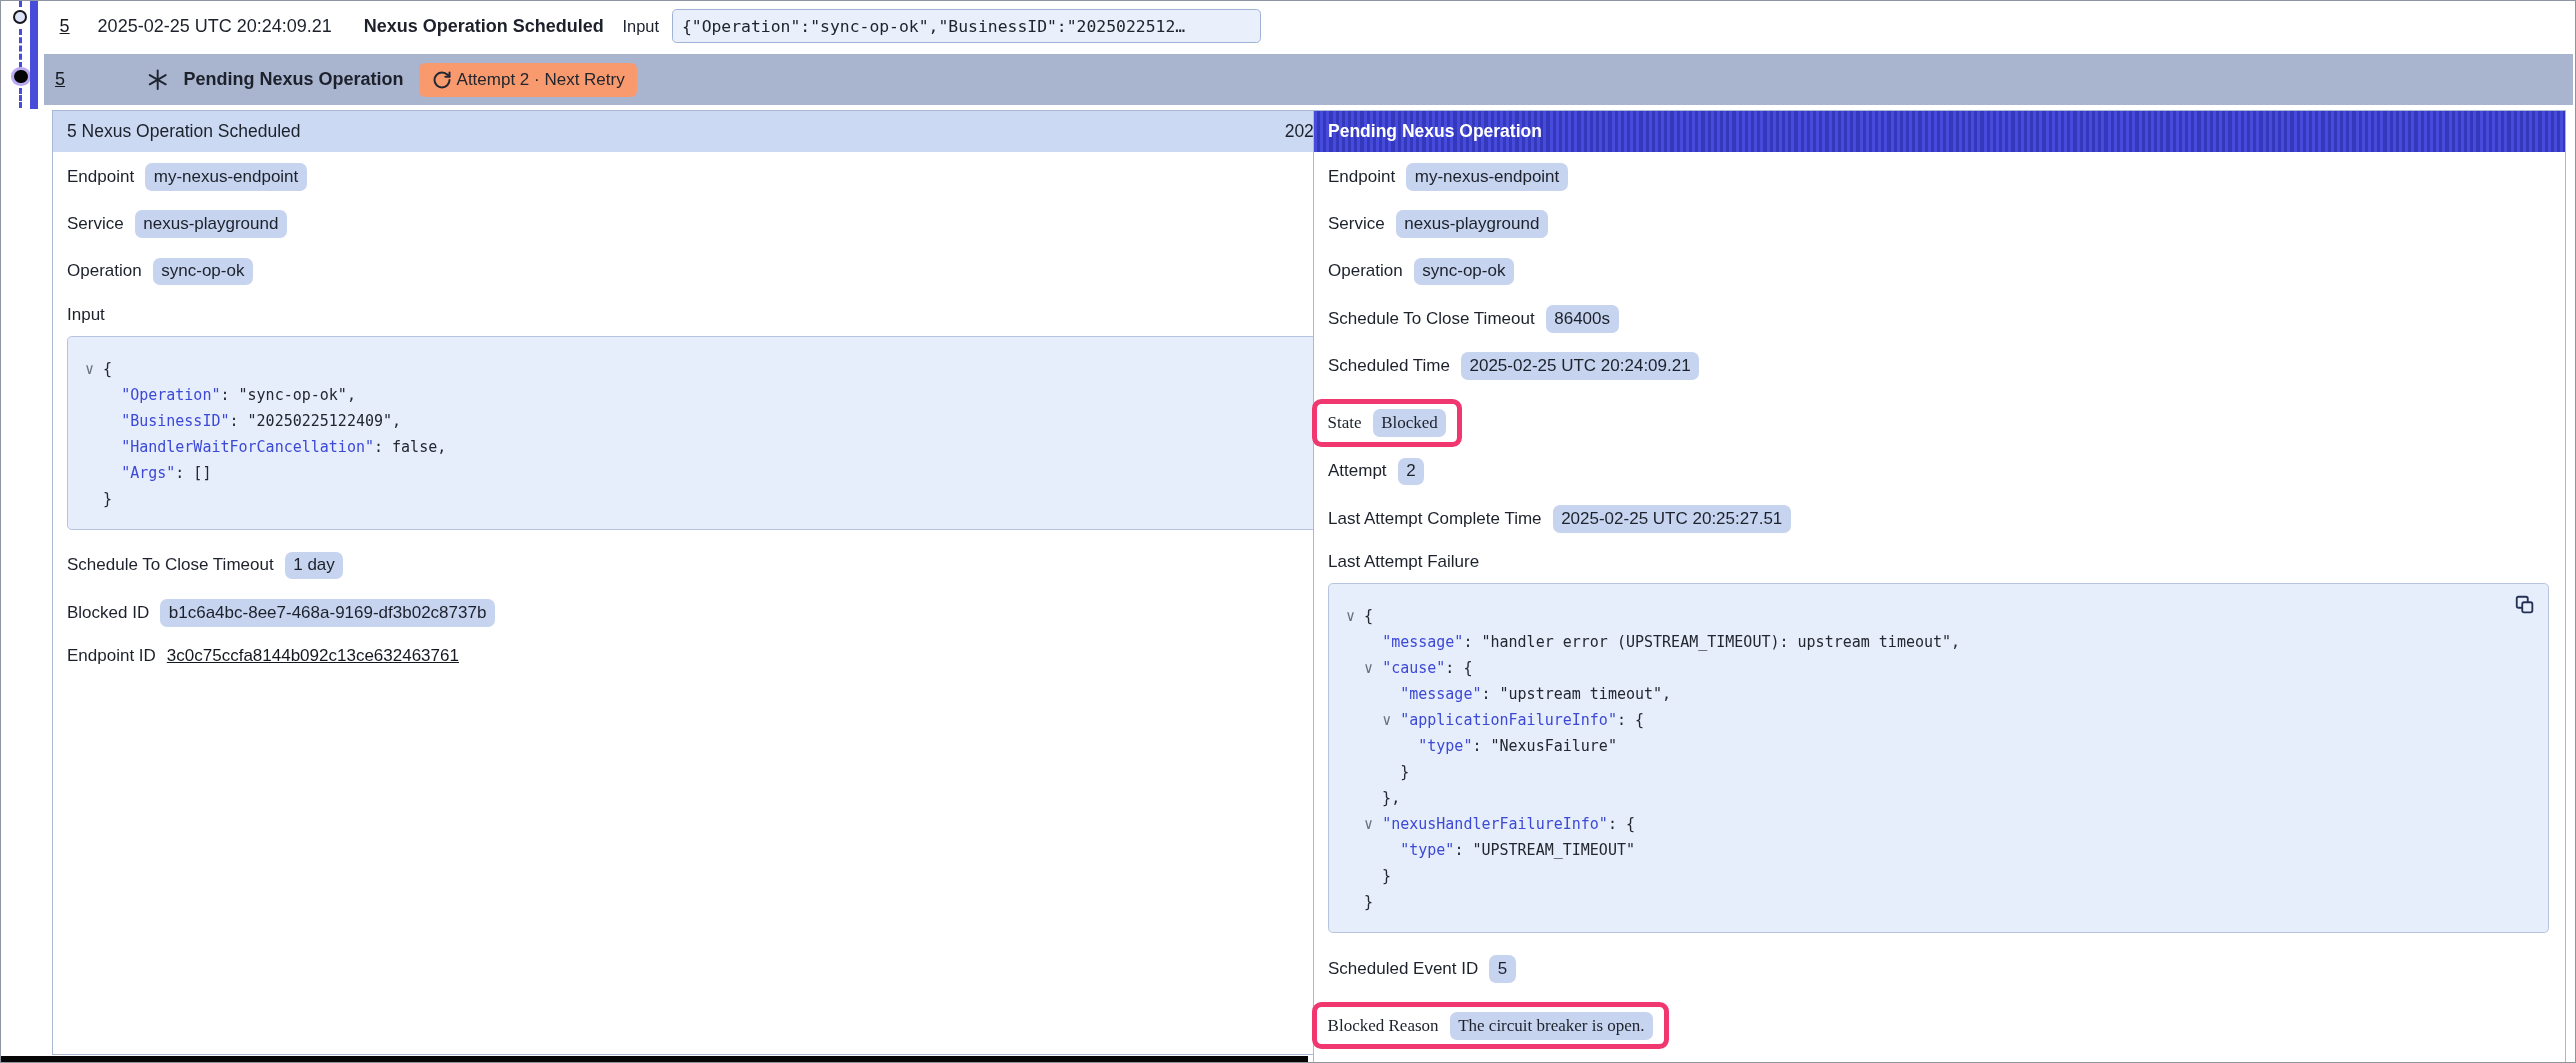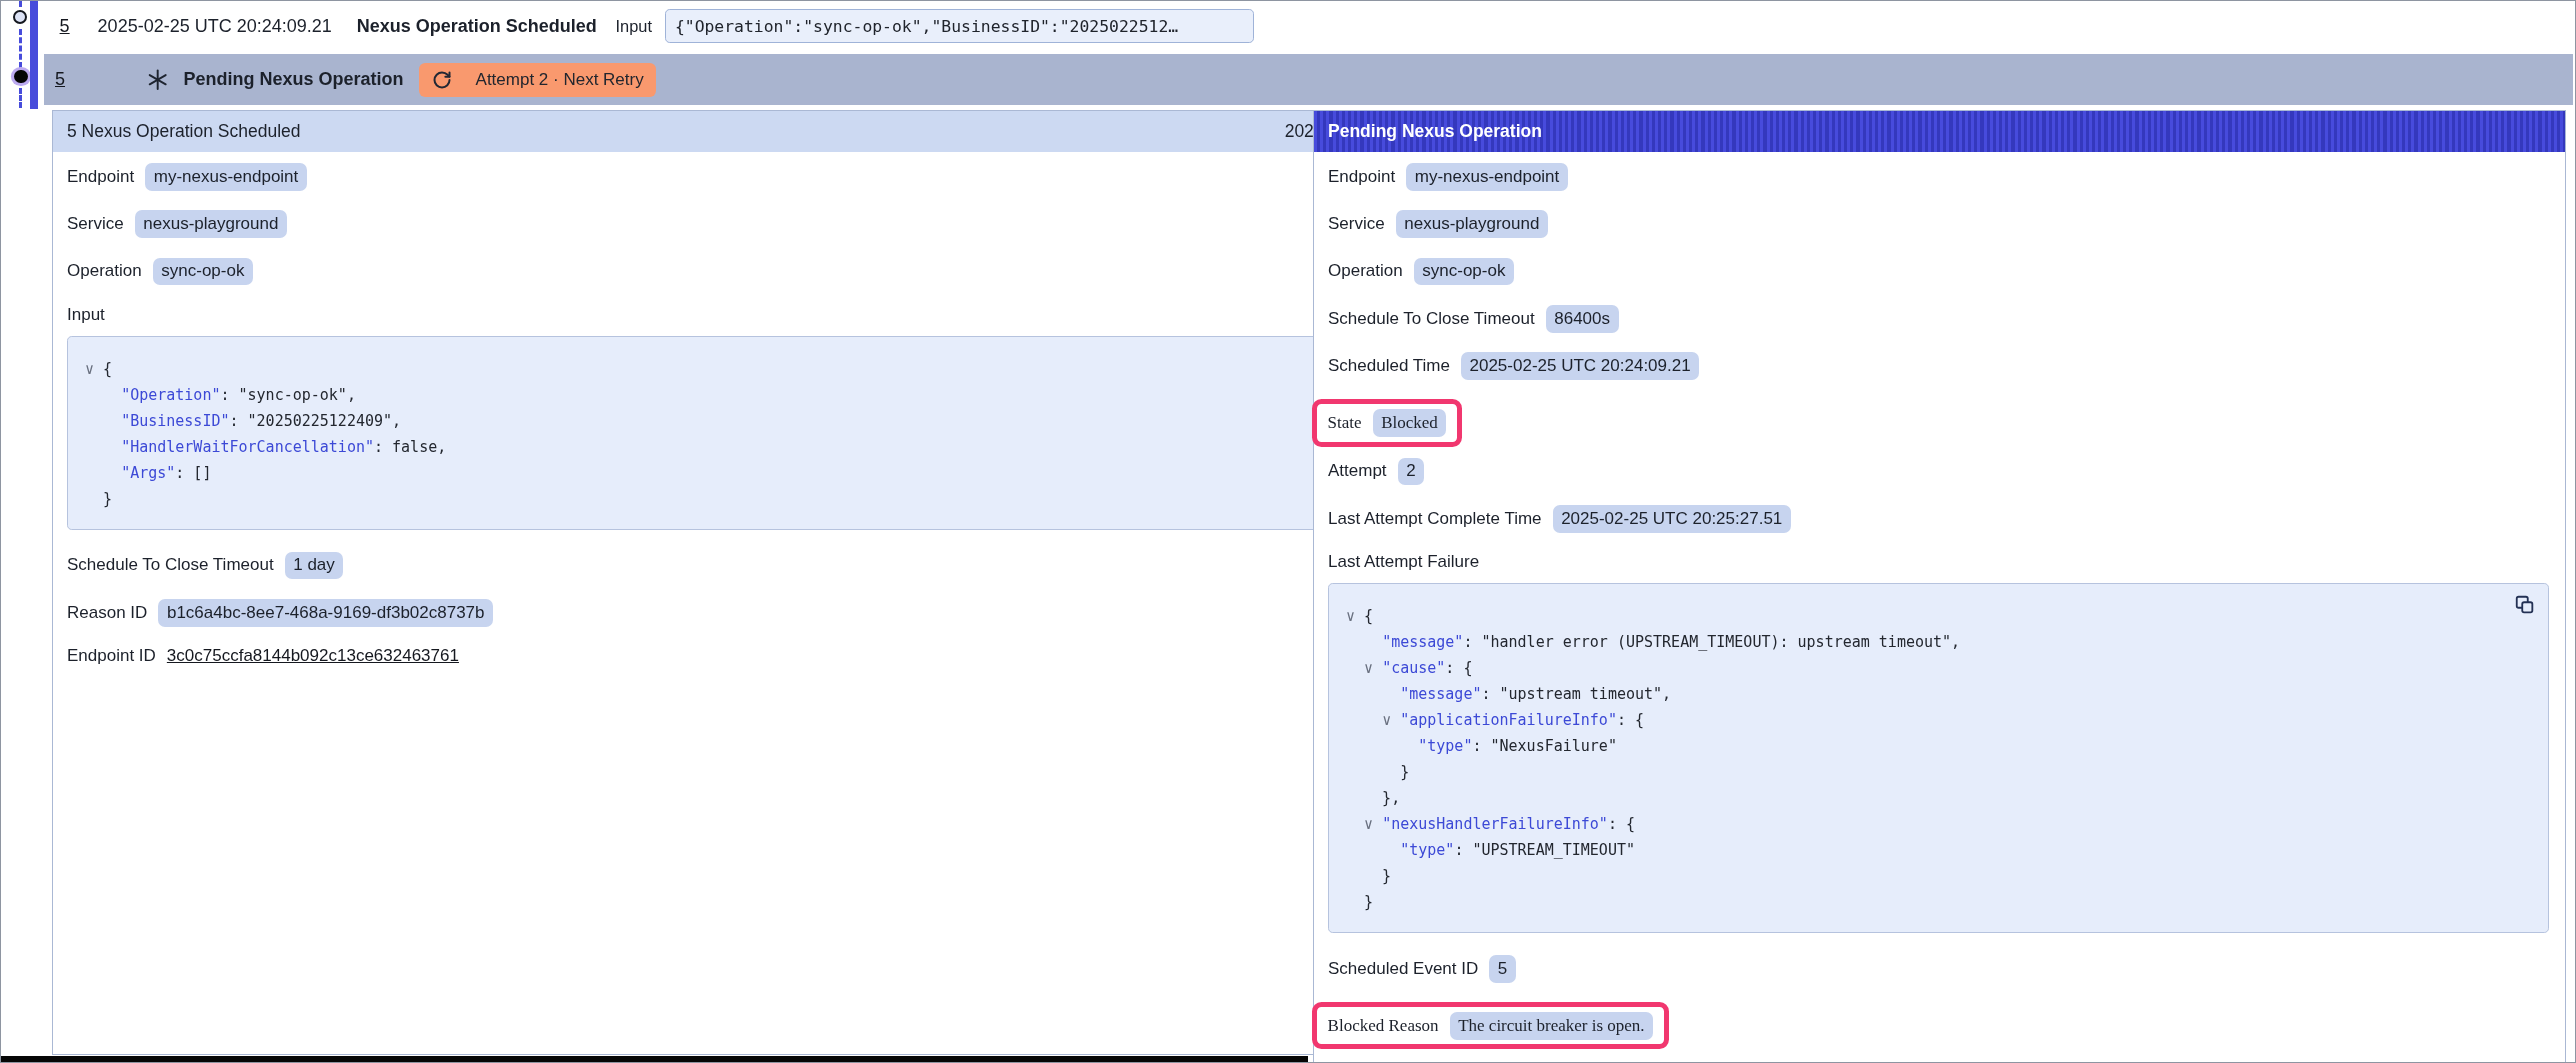--- a/index.html
+++ b/index.html
@@ -17,33 +17,33 @@
                border:2.3px solid #15181f; border-radius:50%; background:#dde3f6; }
   .dot-filled{ position:absolute; left:13.3px; top:69px; width:13.3px; height:13.3px;
                background:#050505; border-radius:50%; box-shadow:0 0 0 3.1px #bcaaf0; }
 
   
   .row1 { position:absolute; left:43px; right:3.1px; top:3.1px; height:44px;
           display:flex; align-items:center; background:#fff; }
   .evt-id { font-size:18px; text-decoration:underline; color:#15181f; cursor:pointer; }
   .row1 .evt-id { margin-left:15.6px; }
   .row1-time { margin-left:28px; font-size:18px; }
-  .row1-name { margin-left:25px; font-size:18px; font-weight:700; }
+  .row1-name { margin-left:32px; font-size:18px; font-weight:700; }
   .row1-input-label { margin-left:18.7px; font-size:16.4px; }
   .row1-preview { margin-left:12.5px; width:589px; background:#e9effb; border:0.8px solid #9fb3d8;
                   border-radius:4.7px; padding:6.2px 9.4px; font-family:"DejaVu Sans Mono", monospace;
                   font-size:16.4px; white-space:nowrap; overflow:hidden; color:#20242c; }
 
   .row2 { position:absolute; left:43px; right:1.6px; top:53px; height:51px;
           background:#a9b4cf; display:flex; align-items:center; }
   .row2 .evt-id { margin-left:11px; }
   .asterisk { margin-left:81px; display:flex; }
   .row2-title { margin-left:14px; font-size:18px; font-weight:700; }
   .retry-badge { margin-left:15.6px; background:#f9996e; border-radius:6.2px; padding:7px 12.5px;
-                 display:flex; align-items:center; gap:24px; font-size:17px; color:#22262e; }
+                 display:flex; align-items:center; gap:5px; font-size:17px; color:#22262e; }
 
   
   .panel { position:absolute; top:109px; background:#fff; border:0.8px solid #aab8d4; }
   .panel-left  { left:51px;  width:1480px; height:945px; }
   .panel-right { left:1312px; width:1253px; height:967px; border-bottom:none; }
   .panel-header-left { height:41px; background:#ccd9f2; display:flex; align-items:center;
                        justify-content:space-between; padding:0 18.7px 0 14px; font-size:17.5px; }
   .panel-header-right { height:41px; color:#fff; display:flex; align-items:center;
                         padding:0 14px; font-size:17.5px; font-weight:600;
                         background:repeating-linear-gradient(90deg,#474bdc 0 3.1px,#3438bd 3.1px 6.2px); }
@@ -159,21 +159,21 @@
         </div>
       <div id="left-fields-bottom">
           <div class="field-row">
             <span class="field-inner">
               <span class="field-label">Schedule To Close Timeout</span>
               <span class="badge">1 day</span>
             </span>
           </div>
           <div class="field-row">
             <span class="field-inner">
-              <span class="field-label">Reason ID</span>
+              <span class="field-label">Blocked ID</span>
               <span class="badge">b1c6a4bc-8ee7-468a-9169-df3b02c8737b</span>
             </span>
           </div>
           <div class="field-row">
             <span class="field-inner">
               <span class="field-label">Endpoint ID</span>
               <a class="field-link">3c0c75ccfa8144b092c13ce632463761</a>
             </span>
           </div>
         </div>

